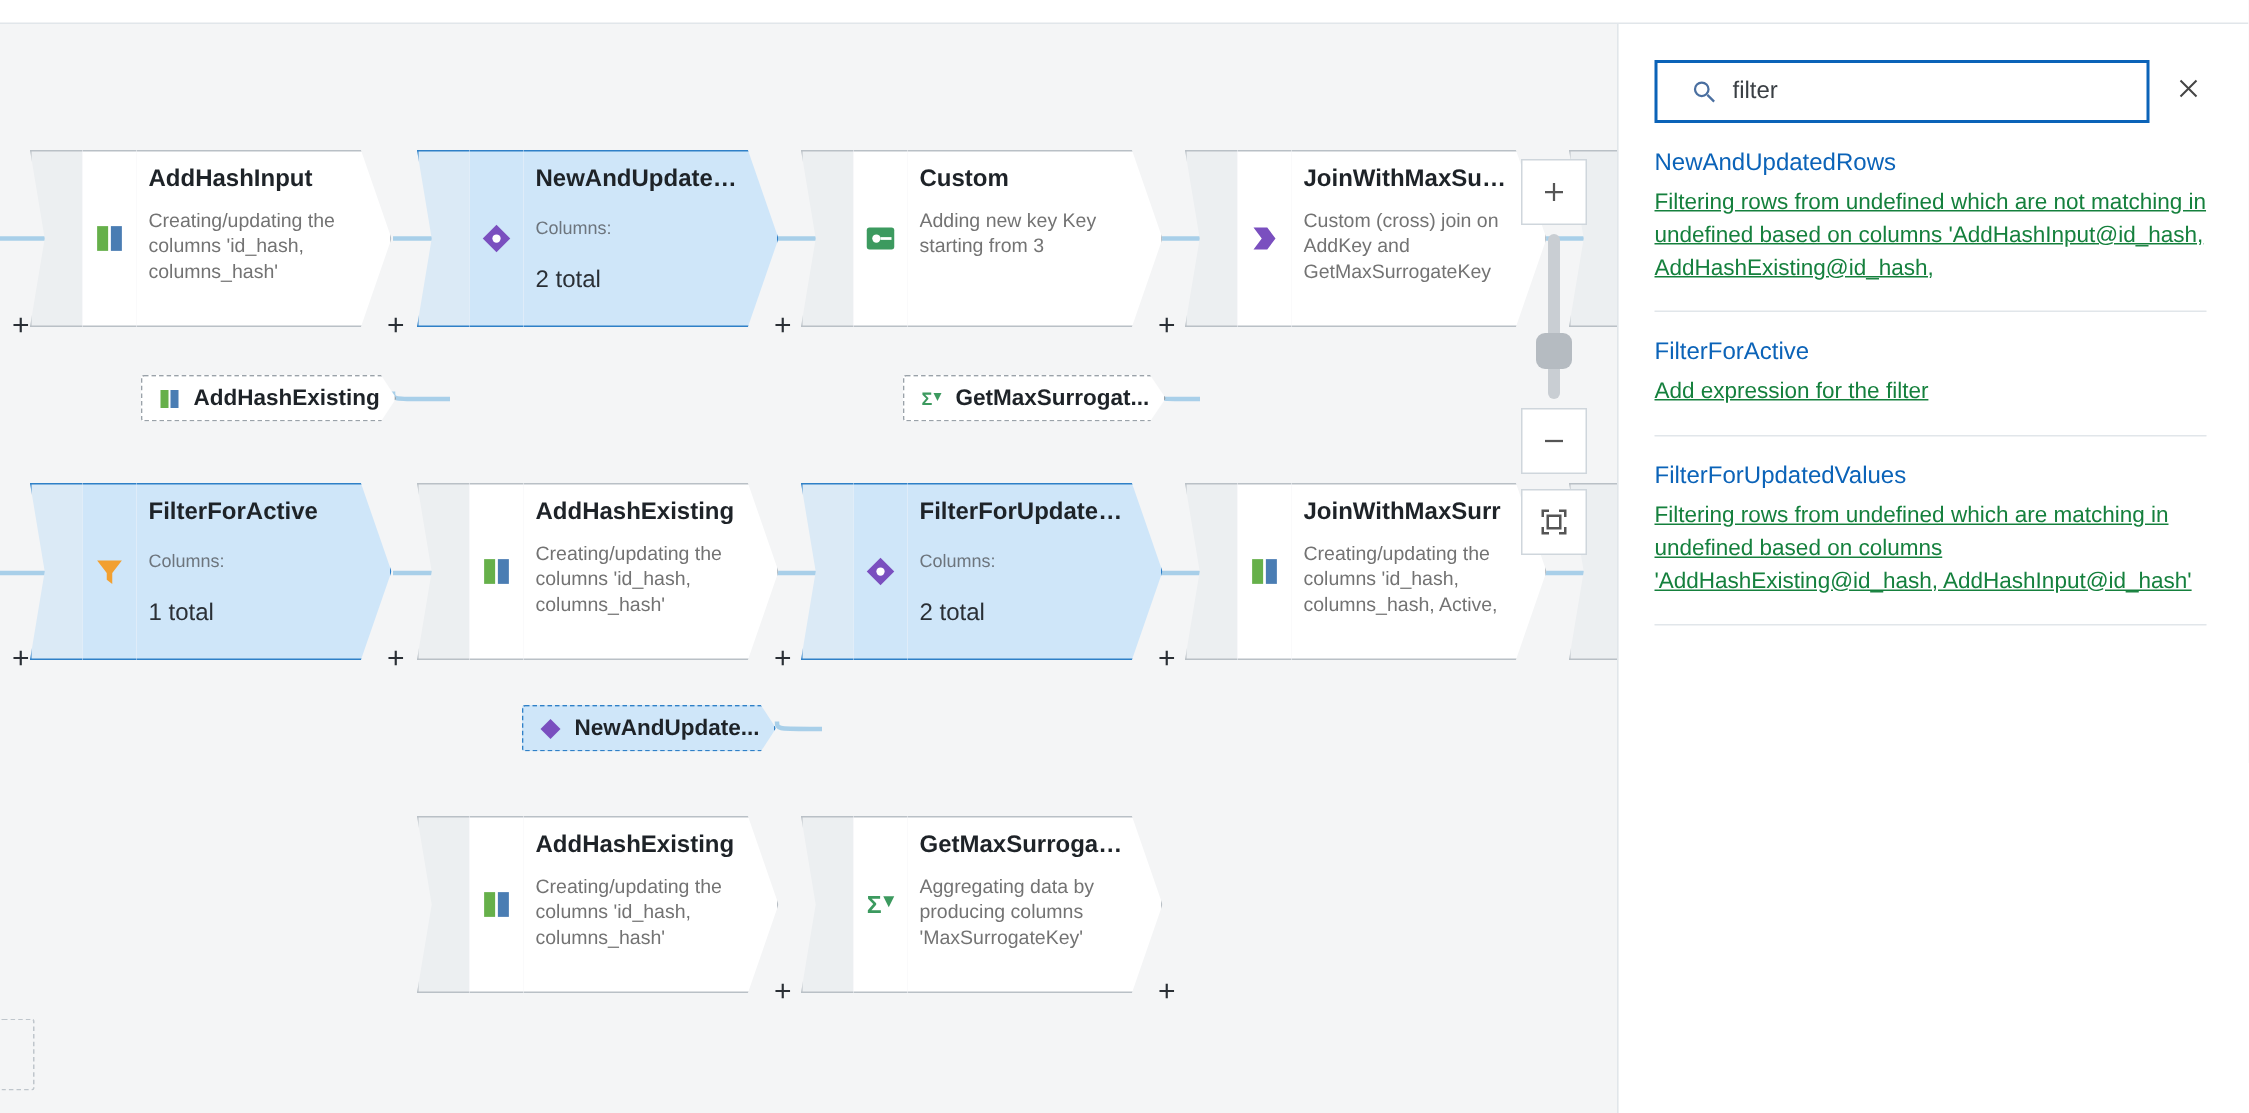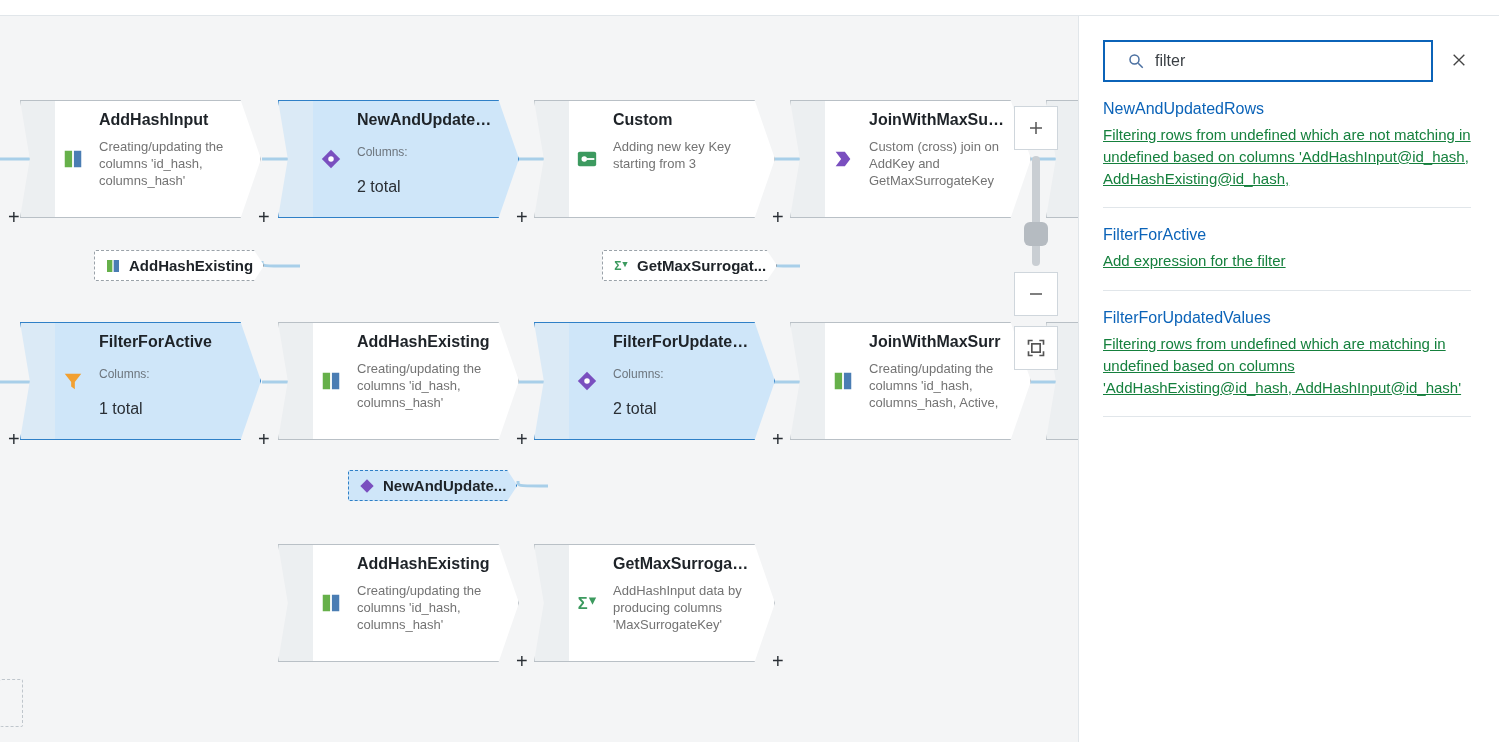--- a/index.html
+++ b/index.html
@@ -358,21 +358,21 @@
       <div class="node" style="left:534px;top:528px">
         <div class="stub"></div>
         <div class="icbox">
             <svg class="ic" viewBox="0 0 24 24">
               <text x="2" y="18" font-size="18" font-weight="bold" fill="#3c9a5f">Σ</text>
               <polygon points="14,6 22,6 18,14" fill="#3c9a5f"></polygon>
             </svg>
           </div>
         <div class="body">
           <div class="title">GetMaxSurrogate...</div>
-          <div class="desc">AddHashInput data by producing columns 'MaxSurrogateKey'</div>
+          <div class="desc">Aggregating data by producing columns 'MaxSurrogateKey'</div>
         </div>
       </div>
       <div class="plus-float" style="left:772px;top:634px">+</div>
 
       <div class="dash-stub"></div>
 
       <div class="zoom">
         <div class="btn">
           <svg width="18" height="18" viewBox="0 0 24 24">
               <path d="M11 4h2v16h-2zM4 11h16v2H4z" fill="#555"></path>

